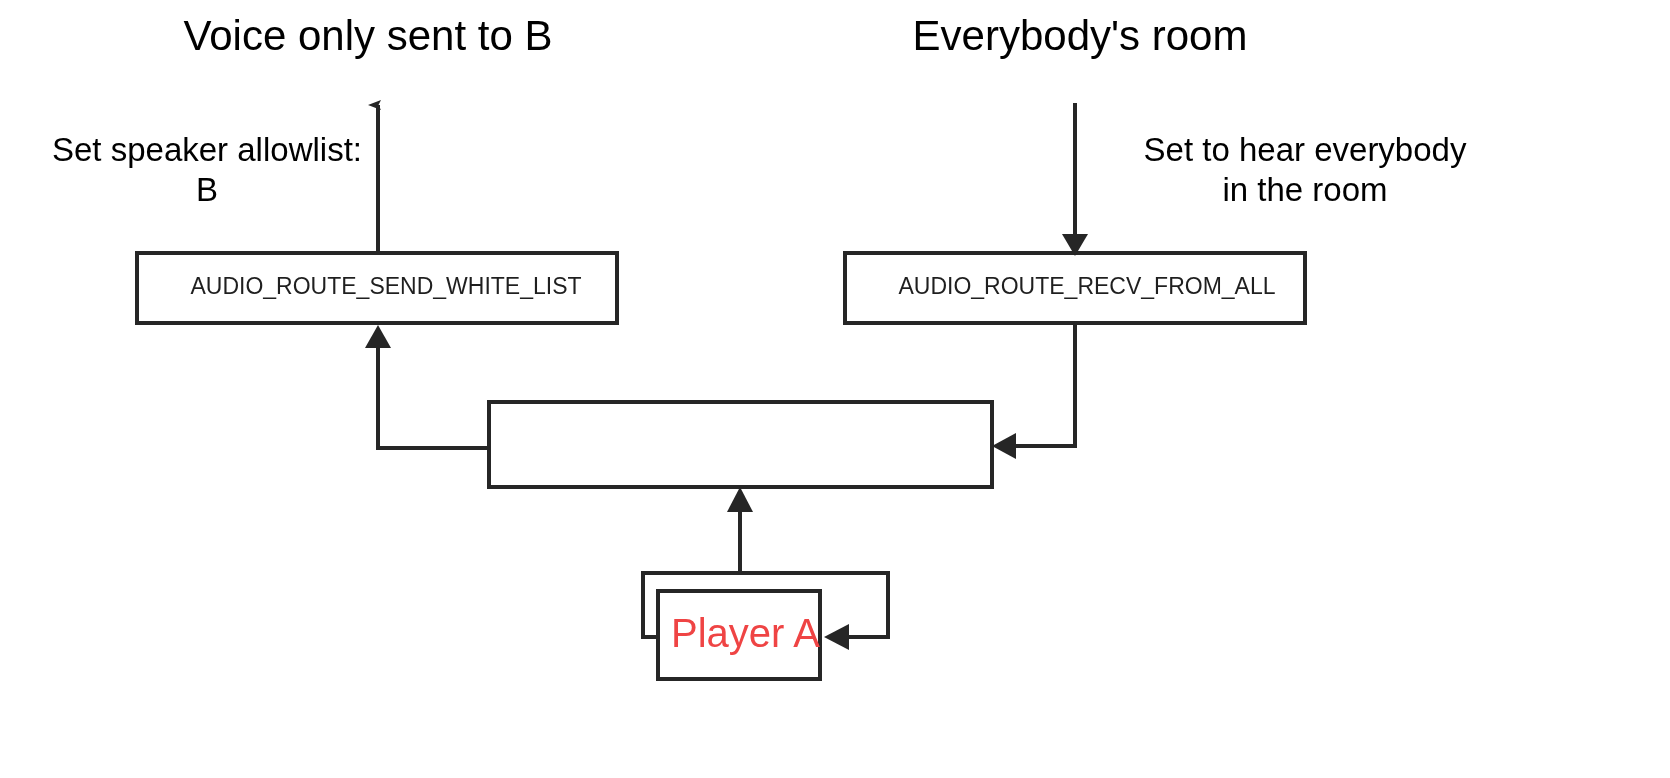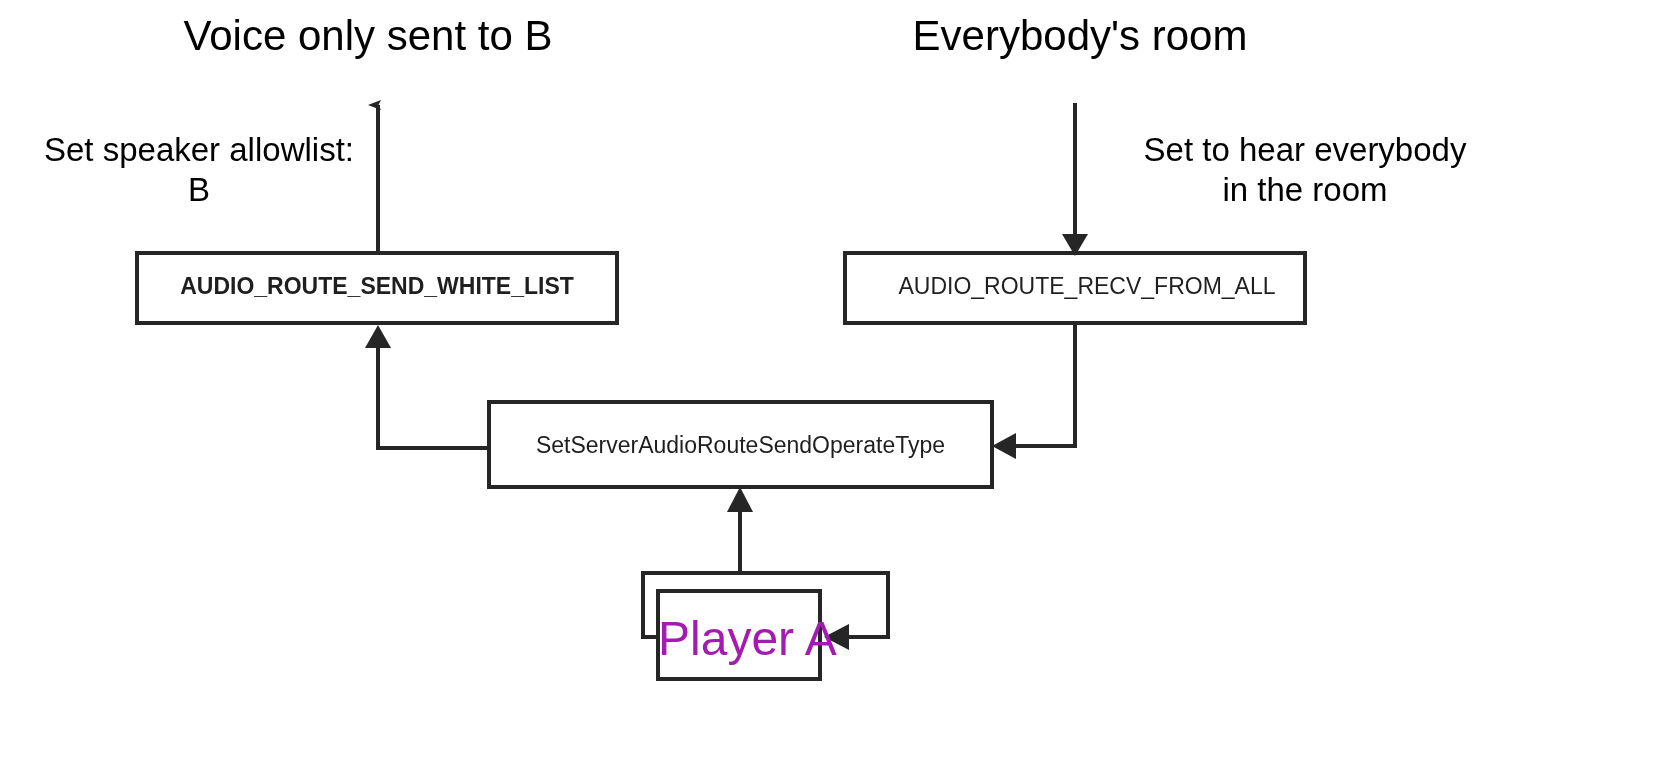--- a/index.html
+++ b/index.html
@@ -40,50 +40,49 @@
   .box-label {
     position: absolute;
     color: #1f1f1f;
     font-family: "Liberation Sans", sans-serif;
     font-size: 23px;
     white-space: nowrap;
     text-align: center;
     letter-spacing: 0px;
   }
   .box-label-big {
-    font-size: 48px;
-    color: #a21caf;
+    font-size: 40px;
+    color: #ef4444;
     text-align: right;
   }
   .title-voice-b {
     left: 88px;
     top: 10px;
     width: 560px;
   }
   .title-everybody {
     left: 800px;
     top: 10px;
     width: 560px;
   }
   .note-allowlist {
-    left: 4px;
+    left: 12px;
     top: 130px;
     width: 390px;
     text-align: center;
   }
   .note-hear-all {
     left: 1095px;
     top: 130px;
     width: 420px;
   }
   .lbl-send-white-list {
-    left: 137px;
+    left: 146px;
     top: 273px;
     width: 480px;
-    font-weight: bold;
   }
   .lbl-recv-from-all {
     left: 857px;
     top: 273px;
     width: 460px;
   }
   .lbl-set-server {
     left: 489px;
     top: 432px;
     width: 503px;
@@ -142,17 +141,16 @@
   <div class="annot annot-note note-allowlist">Set speaker allowlist:
 B</div>
 
   <div class="annot annot-note note-hear-all">Set to hear everybody
 in the room</div>
 
   <div class="box-label lbl-send-white-list">AUDIO_ROUTE_SEND_WHITE_LIST</div>
 
   <div class="box-label lbl-recv-from-all">AUDIO_ROUTE_RECV_FROM_ALL</div>
 
-  <div class="box-label lbl-set-server">SetServerAudioRouteSendOperateType</div>
 
   <div class="box-label box-label-big lbl-player-a">Player A</div>
 
 </div>
 
 </body></html>

